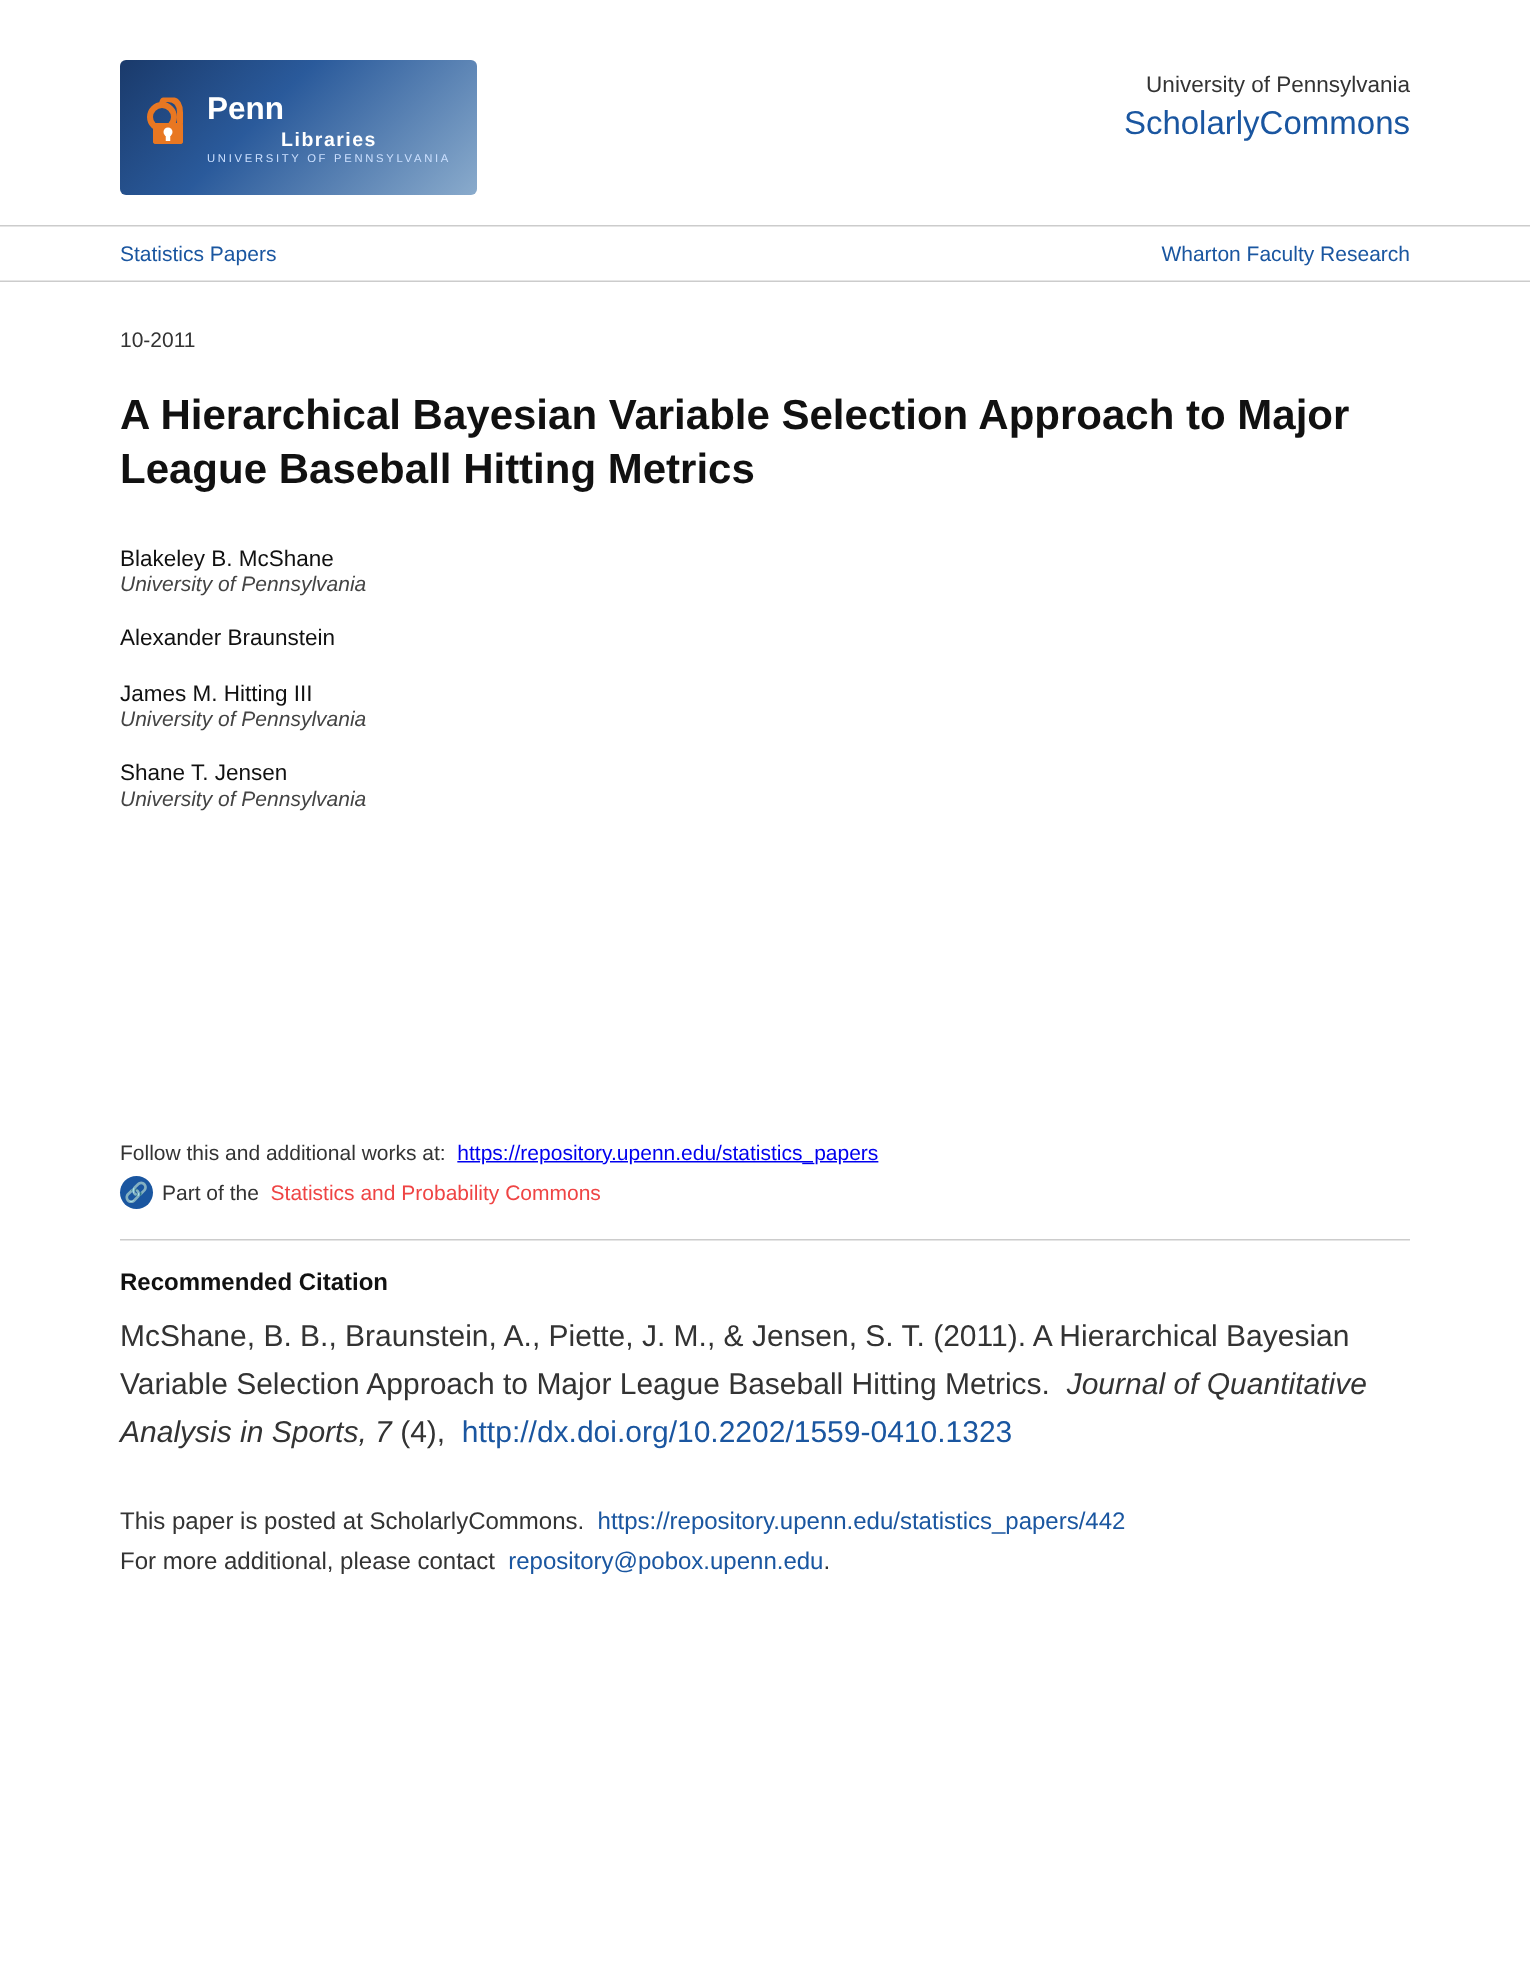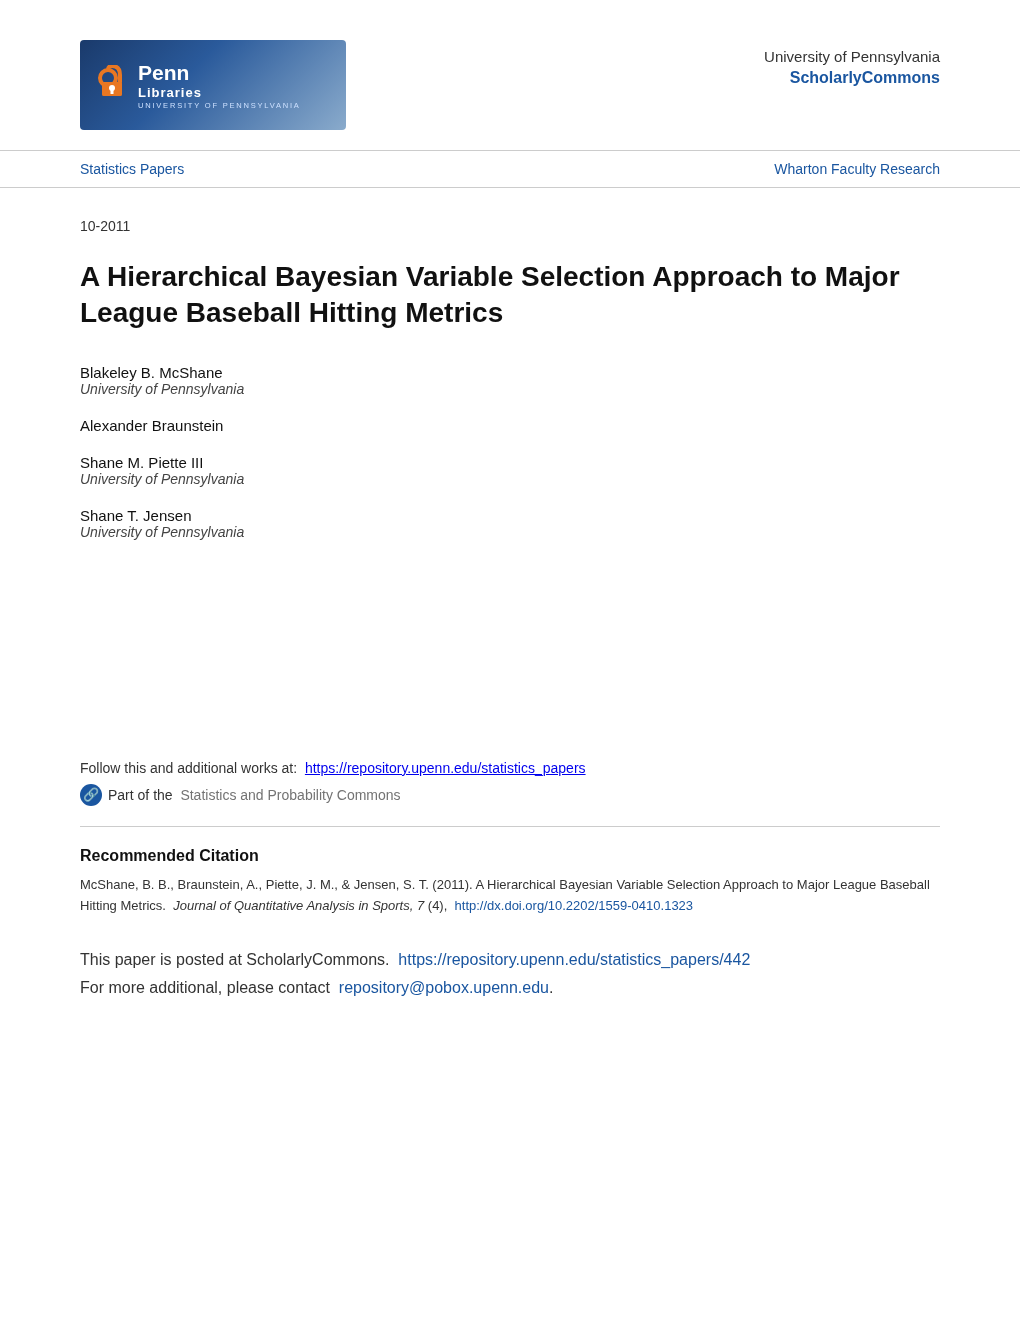--- a/index.html
+++ b/index.html
@@ -17,30 +17,31 @@
       padding: 0;
       position: relative;
     }
     .header {
       display: flex;
       align-items: flex-start;
       justify-content: space-between;
       padding: 40px 80px 20px 80px;
     }
     .logo-area {
-      width: 266px;
+      width: 238px;
       height: 90px;
       background: linear-gradient(135deg, #1a3a6b 0%, #2a5a9b 40%, #8aabcc 100%);
       border-radius: 4px;
       display: flex;
       align-items: center;
       justify-content: flex-start;
       padding: 10px 14px;
       position: relative;
       overflow: hidden;
+      text-align: center;
     }
     .logo-inner {
       display: flex;
       align-items: center;
       gap: 8px;
     }
     .logo-text-block {
       display: flex;
       flex-direction: column;
     }
@@ -49,23 +50,23 @@
       padding-top: 8px;
     }
     .univ-name {
       font-family: Arial, sans-serif;
       font-size: 15px;
       color: #333;
       margin-bottom: 4px;
     }
     .scholarly-commons {
       font-family: Arial, sans-serif;
-      font-size: 16px;
+      font-size: 22px;
       color: #1a56a0;
-      font-weight: bold;
+      font-weight: normal;
     }
     .nav-bar {
       display: flex;
       justify-content: space-between;
       align-items: flex-end;
       padding: 10px 80px;
       border-top: 1px solid #ccc;
       border-bottom: 1px solid #ccc;
       margin: 0 0 0 0;
     }
@@ -134,42 +135,42 @@
       color: #fff;
       font-size: 13px;
       font-weight: bold;
     }
     .commons-text {
       font-family: Arial, sans-serif;
       font-size: 14px;
       color: #333;
     }
     .commons-text a {
-      color: #737373;
+      color: #ef4444;
       text-decoration: none;
       margin-top: 25px;
     }
     .divider {
       border: none;
       border-top: 1px solid #ccc;
       margin: 20px 0;
     }
     .citation-section {
       margin-top: 2px;
     }
     .citation-heading {
       font-family: Arial, sans-serif;
       font-size: 16px;
       font-weight: bold;
       color: #111;
       margin-bottom: 10px;
     }
     .citation-text {
       font-family: Arial, sans-serif;
-      font-size: 13px;
+      font-size: 20px;
       color: #333;
       line-height: 1.6;
     }
     .citation-text em {
       font-style: italic;
     }
     .citation-text a {
       color: #1a56a0;
       text-decoration: none;
     }
@@ -244,21 +245,21 @@
       <div class="author-block">
         <div class="author-name">Blakeley B. McShane</div>
         <div class="author-affiliation">University of Pennsylvania</div>
       </div>
 
       <div class="author-block">
         <div class="author-name">Alexander Braunstein</div>
       </div>
 
       <div class="author-block">
-        <div class="author-name">Shane M. Piette III</div>
+        <div class="author-name">James M. Hitting III</div>
         <div class="author-affiliation">University of Pennsylvania</div>
       </div>
 
       <div class="author-block">
         <div class="author-name">Shane T. Jensen</div>
         <div class="author-affiliation">University of Pennsylvania</div>
       </div>
     </div>
 
     <div class="follow-section">

